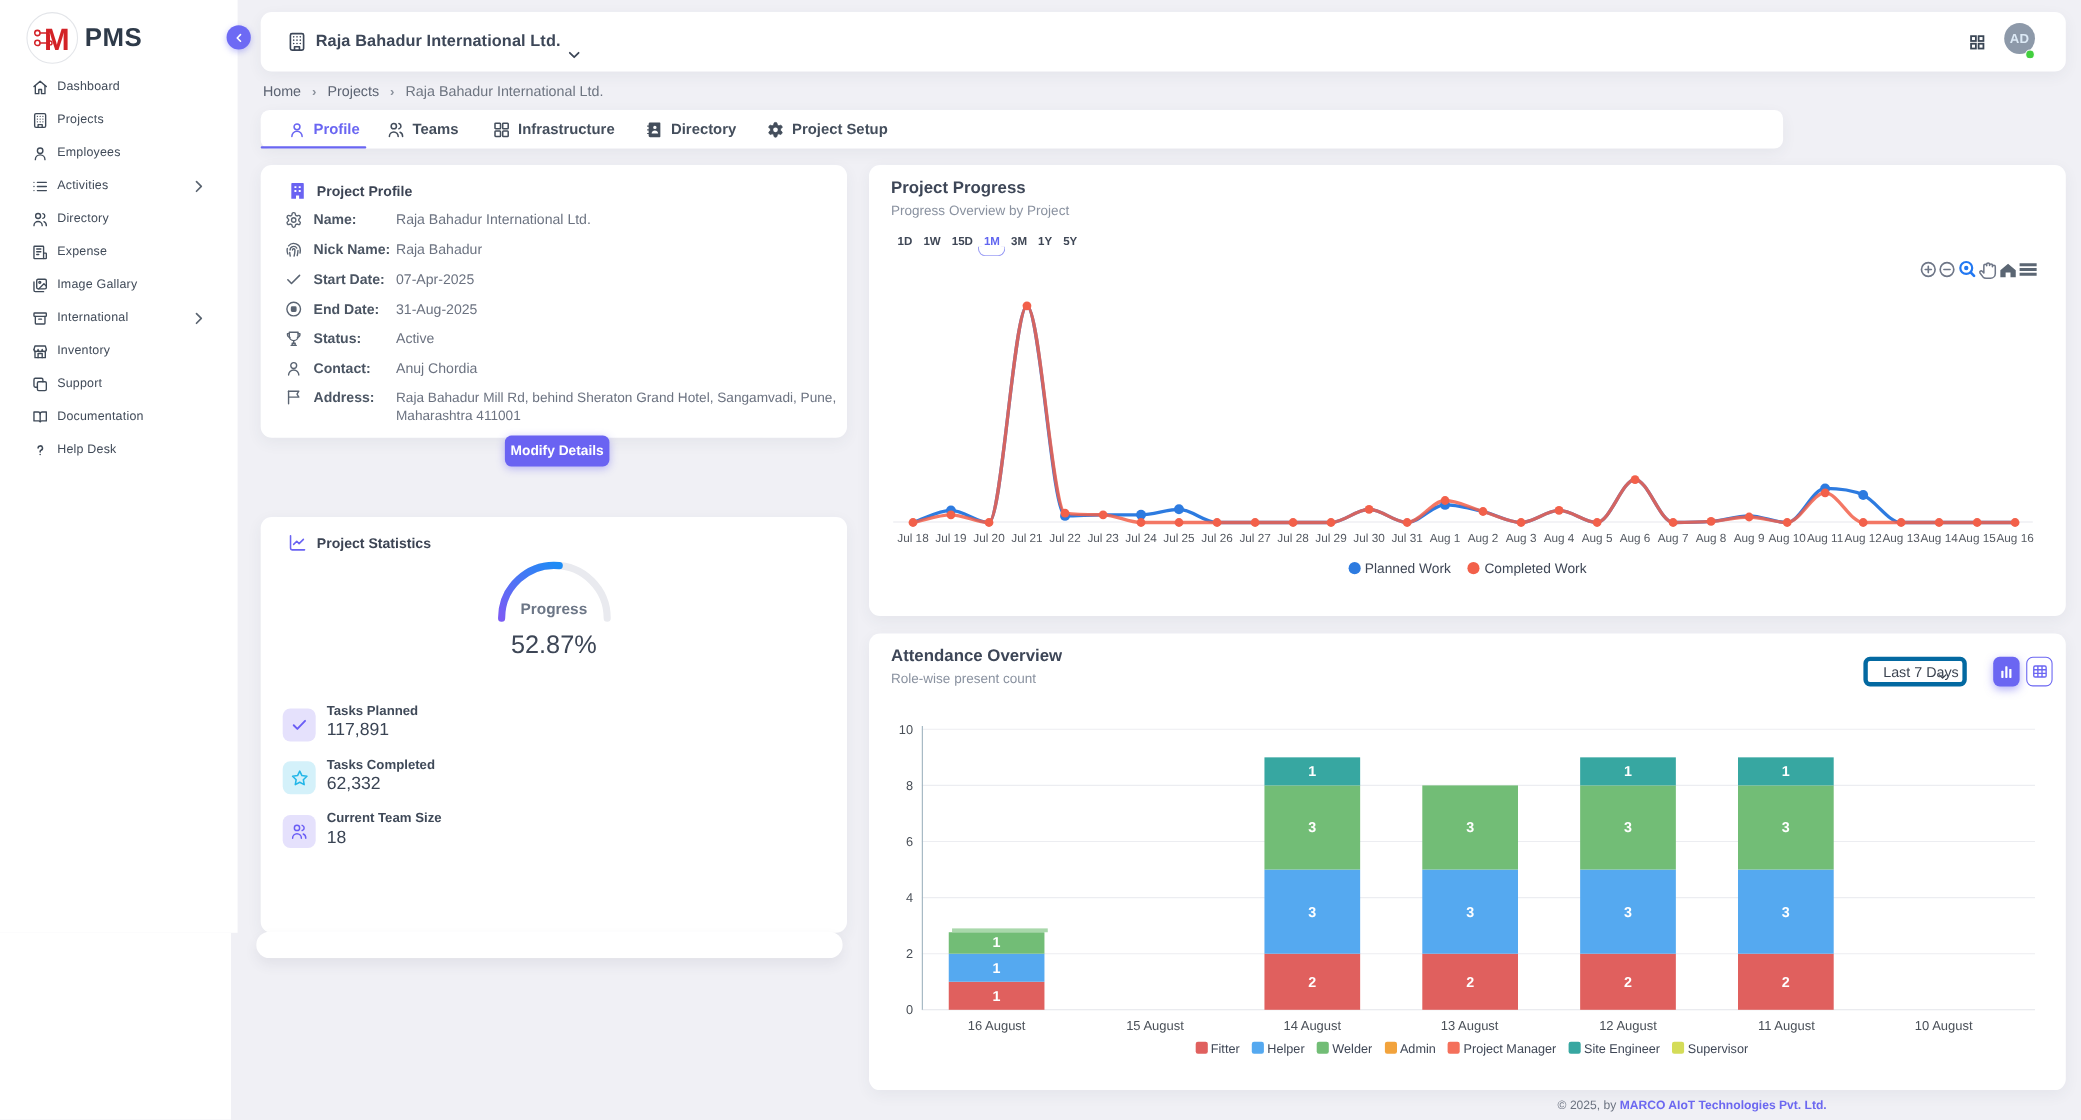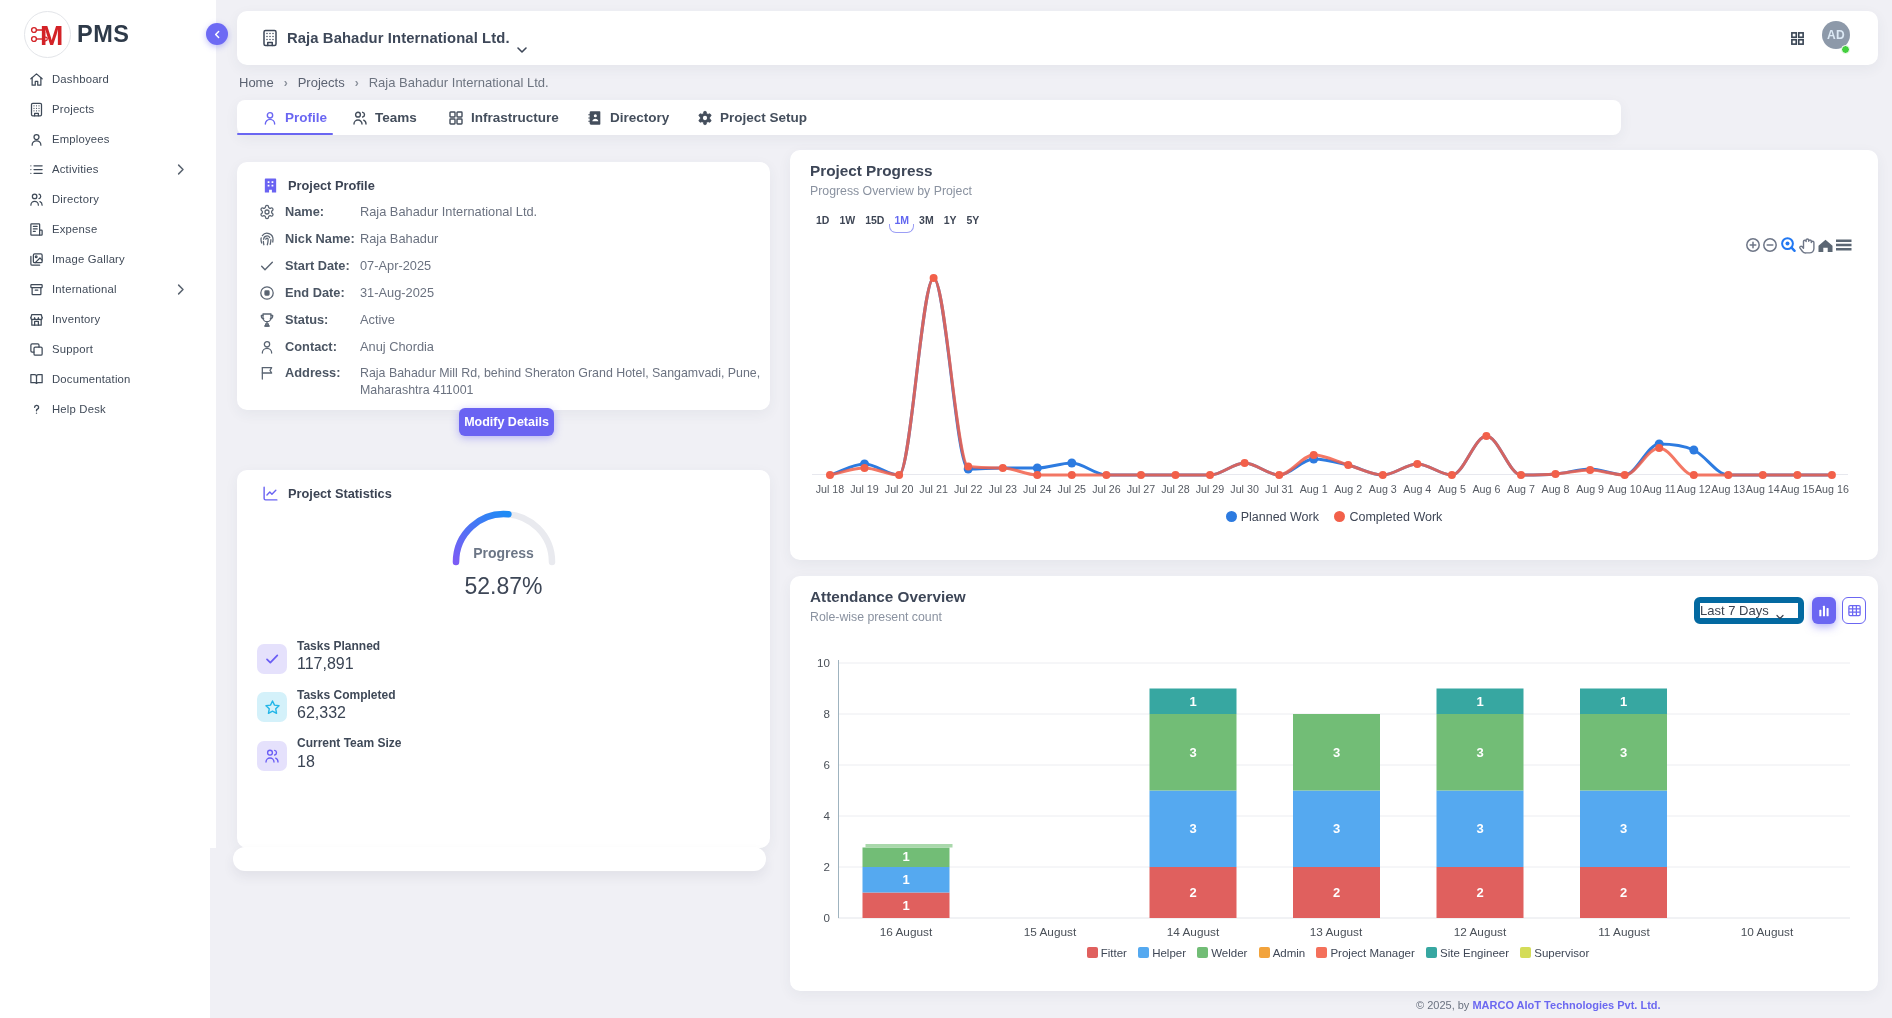--- a/index.html
+++ b/index.html
@@ -27,21 +27,21 @@
 #crumb { left:239px; top:74px; font-size:13px; color:#5b6271; }
 #crumb span { vertical-align:middle; }
 #crumb .sep { color:#8b919c; font-weight:bold; margin:0 10px; font-size:12px; }
 #crumb .last { color:#6d7480; }
 
 #tabs { left:237px; top:100px; width:1384px; height:35px; border-radius:8px; display:flex; align-items:center; }
 .tab { position:absolute; top:0; height:35px; display:flex; align-items:center; font-size:13.5px; font-weight:600; color:#444e5c; }
 .tab svg { margin-right:7px; }
 #tab-underline { position:absolute; left:0; bottom:0; width:96px; height:2.5px; background:#6a66f2; border-radius:2px; }
 
-#pcard { left:237px; top:162px; width:533px; height:248px; }
+#pcard { left:237px; top:150px; width:533px; height:248px; }
 .pc-head { position:absolute; left:25px; top:15px; display:flex; align-items:center; }
 .pc-head span { font-size:12.8px; font-weight:bold; color:#3c4454; margin-left:9px; }
 .prow { position:absolute; display:flex; }
 .prow svg { width:16px; height:16px; margin-top:0px; }
 .prow .lbl { width:75px; font-size:12.8px; font-weight:600; color:#4b5563; margin-left:10px; flex:none; }
 .prow .val { font-size:12.8px; color:#6b7280; width:390px; line-height:16.5px; }
 #modify { position:absolute; left:222px; top:246px; width:95px; height:28px; background:#6a63f2; color:#fff; font-size:12.5px; font-weight:bold; border-radius:6px; display:flex; align-items:center; justify-content:center; box-shadow:0 2px 8px rgba(106,99,242,.45); }
 
 #scard { left:237px; top:470px; width:533px; height:378px; }
 #echo { left:233px; top:847px; width:533px; height:24px; border-radius:12px; background:#fff; box-shadow:0 6px 12px rgba(60,70,90,0.08); }
@@ -51,21 +51,21 @@
 
 #gcard { left:790px; top:150px; width:1088px; height:410px; }
 .card-title { position:absolute; left:20px; top:12px; font-size:15.3px; font-weight:bold; color:#3d4657; }
 .card-sub { position:absolute; left:20px; top:34px; font-size:12.3px; color:#8a92a0; }
 .ranges { position:absolute; left:22px; top:60px; display:flex; }
 .ranges div { font-size:10.5px; font-weight:bold; color:#3f4756; margin-right:2px; padding:4px 4px 6px; }
 .ranges .on { color:#6166f0; position:relative; }
 .ranges .on::after { content:''; position:absolute; left:-1px; right:-1px; bottom:-1px; height:8px; border:1px solid #9b9ef5; border-top:none; border-radius:0 0 7px 7px; }
 
 #acard { left:790px; top:576px; width:1088px; height:415px; }
-#sel7 { position:absolute; left:904px; top:21px; width:110px; height:27px; border:6px solid #0369a1; border-radius:6px; font-size:13px; color:#3b4350; display:flex; align-items:center; }
+#sel7 { position:absolute; left:904px; top:21px; width:94px; height:27px; border:4px solid #0369a1; border-radius:6px; font-size:13px; color:#3b4350; display:flex; align-items:center; padding-left:14px; }
 .abtn { position:absolute; top:21px; width:24px; height:27px; border-radius:6px; display:flex; align-items:center; justify-content:center; }
 #footer { position:absolute; left:1416px; top:999px; font-size:11px; color:#6b7280; }
 #footer b { color:#6c68f0; font-weight:600; }
 text { font-family:"Liberation Sans", sans-serif; }
 .lgsq { display:inline-block; width:11px; height:11px; border-radius:2px; margin:0 3px 0 8px; vertical-align:-1px; }
 </style>
 </head>
 <body>
 <div id="sidebar"></div>
 <div id="sidebar2"></div>

